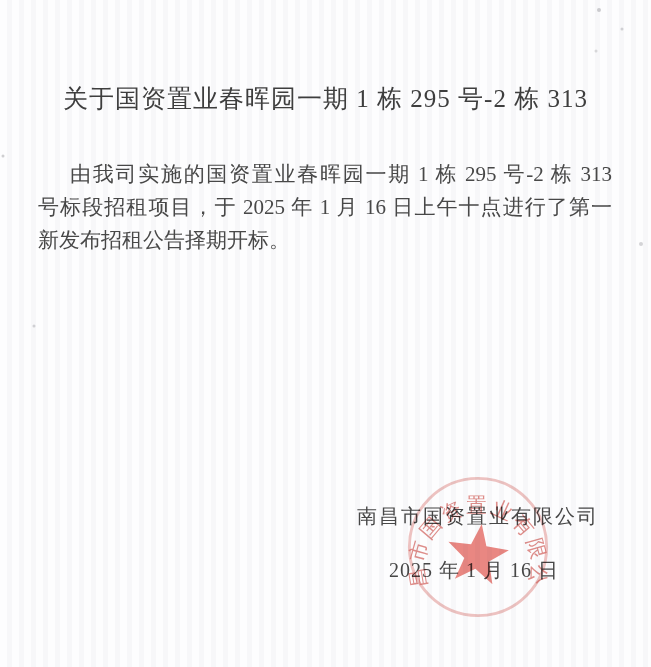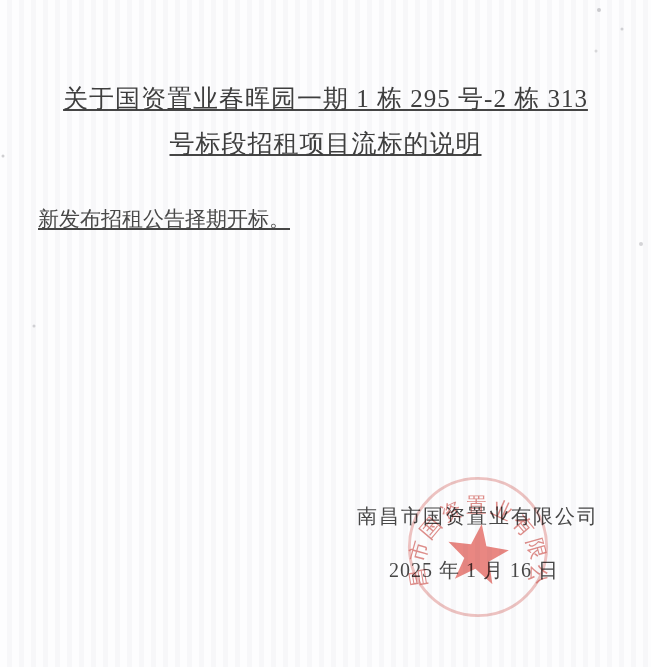--- a/index.html
+++ b/index.html
@@ -7,21 +7,20 @@
     position: relative;
     width: 651px;
     height: 667px;
     overflow: hidden;
     background:
       repeating-linear-gradient(90deg,
         #fdfdfe 0px, #fdfdfe 7px,
         #f7f7f9 7px, #f7f7f9 12px);
     font-family: "Liberation Serif", "DejaVu Serif", serif;
     color: #454545;
-    text-decoration: underline;
   }
   .title {
     margin: 76px 28px 0 28px;
     text-align: center;
     font-size: 25px;
     line-height: 45px;
     color: #3e3e3e;
     letter-spacing: 1px;
   }
   .body-block {
@@ -70,24 +69,25 @@
     border-radius: 50%;
   }
 </style>
 </head>
 <body>
 
 <div class="page">
 
   <div class="title">
     <div>关于国资置业春晖园一期 1 栋 295 号-2 栋 313</div>
-    <div>号标段招租项目流标的说明</div>
   </div>
 
   <div class="body-block">
+    <div class="body-line first">由我司实施的国资置业春晖园一期 1 栋 295 号-2 栋 313</div>
+    <div class="body-line">号标段招租项目，于 2025 年 1 月 16 日上午十点进行了第一</div>
     <div class="body-line last">新发布招租公告择期开标。</div>
   </div>
 
   <div class="signature">
     <div class="company-line">南昌市国资置业有限公司</div>
     <div class="date-line">2025 年 1 月 16 日</div>
   </div>
 
   <div class="seal">
     <svg viewBox="0 0 200 200" xmlns="http://www.w3.org/2000/svg">

